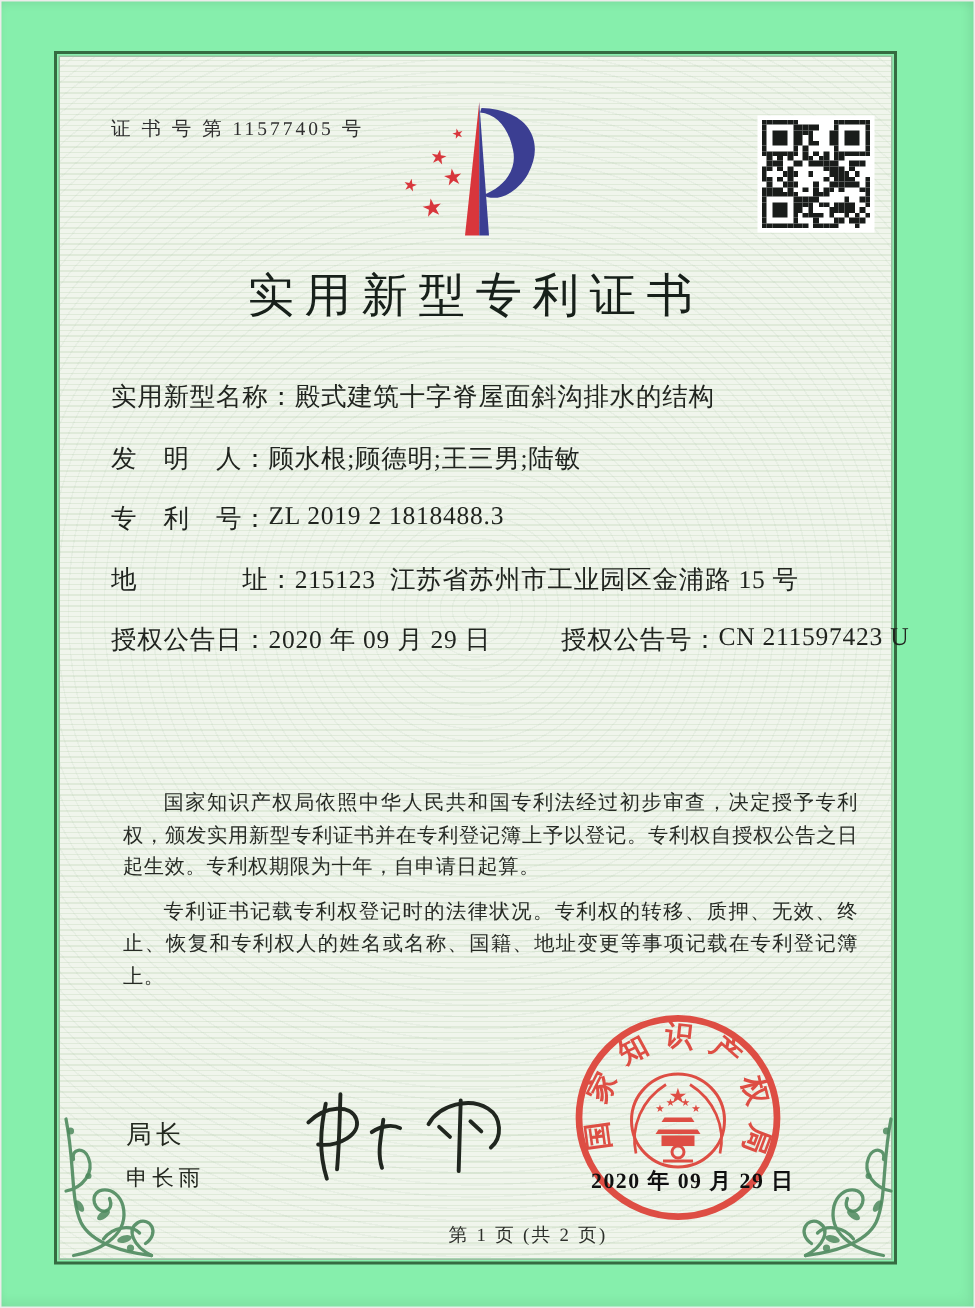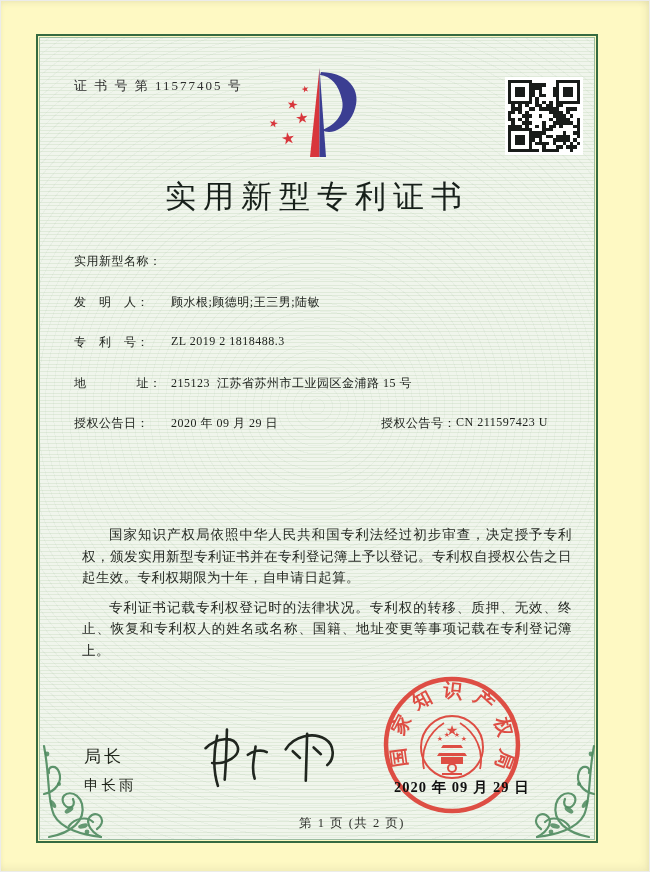--- a/index.html
+++ b/index.html
@@ -1,18 +1,18 @@
 <!DOCTYPE html>
 <html><head>
 <meta charset="utf-8">
 <style>
   html,body{margin:0;padding:0;background:#e9e9e7;}
   .page{
     position:relative;width:650px;height:872px;margin:0 auto;
-    background:#fef9c3;overflow:hidden;
+    background:#86efac;overflow:hidden;
     font-family:"Liberation Serif","DejaVu Serif",serif;
     box-shadow:inset 0 0 0 1px #ececea, inset 0 3px 6px rgba(0,0,0,.07),
                inset -4px -4px 8px rgba(0,0,0,.06);
   }
   .abs{position:absolute;}
   
   .frame{
     left:36px;top:34px;width:562px;height:809px;
     border:2px solid #356b41;box-sizing:border-box;
   }
@@ -32,25 +32,25 @@
     left:505px;top:77px;width:78px;height:78px;background:#fff;
     display:grid;grid-template-columns:repeat(21,1fr);grid-template-rows:repeat(21,1fr);
     padding:3px;box-sizing:border-box;
   }
   .qr .q{background:#191c1a;}
   .title{
     left:36px;top:176px;width:562px;text-align:center;
     font-size:31px;font-weight:400;letter-spacing:7px;color:#17201a;
   }
   
-  .fields{left:74px;top:253px;width:506px;font-size:12px;color:#20241f;}
+  .fields{left:74px;top:253px;width:506px;font-size:17px;color:#20241f;}
   .field-row{display:flex;height:40.5px;align-items:flex-start;position:relative;}
   .field-label{flex:0 0 97px;letter-spacing:.5px;white-space:pre;}
   .field-value{letter-spacing:.5px;white-space:pre;}
-  .grant-group{position:absolute;left:307px;top:0;display:flex;}
+  .grant-group{position:absolute;left:300px;top:0;display:flex;}
   
   .paragraphs{left:74px;top:516px;width:506px;font-size:13.5px;line-height:21.5px;
     color:#262a24;letter-spacing:.4px;text-align:justify;}
   .paragraphs p{margin:8px;text-indent:2em;}
   
   .director-title{left:84px;top:745px;font-size:17px;letter-spacing:3px;color:#23281f;}
   .director-name{left:84px;top:776px;font-size:14.5px;letter-spacing:3px;color:#23281f;}
   .signature{left:190px;top:720px;width:160px;height:78px;}
   
   .seal{left:379px;top:672px;width:146px;height:146px;opacity:.93;}
@@ -527,20 +527,21 @@
       <div class="q"></div>
       <div></div>
       <div></div>
     </div>
 
   <div class="abs title">实用新型专利证书</div>
 
   <div class="abs fields">
     <div class="field-row">
       <span class="field-label">实用新型名称：</span>
+      <span class="field-value">殿式建筑十字脊屋面斜沟排水的结构</span>
     </div>
     <div class="field-row">
       <span class="field-label">发　明　人：</span>
       <span class="field-value">顾水根;顾德明;王三男;陆敏</span>
     </div>
     <div class="field-row">
       <span class="field-label">专　利　号：</span>
       <span class="field-value">ZL 2019 2 1818488.3</span>
     </div>
     <div class="field-row">

